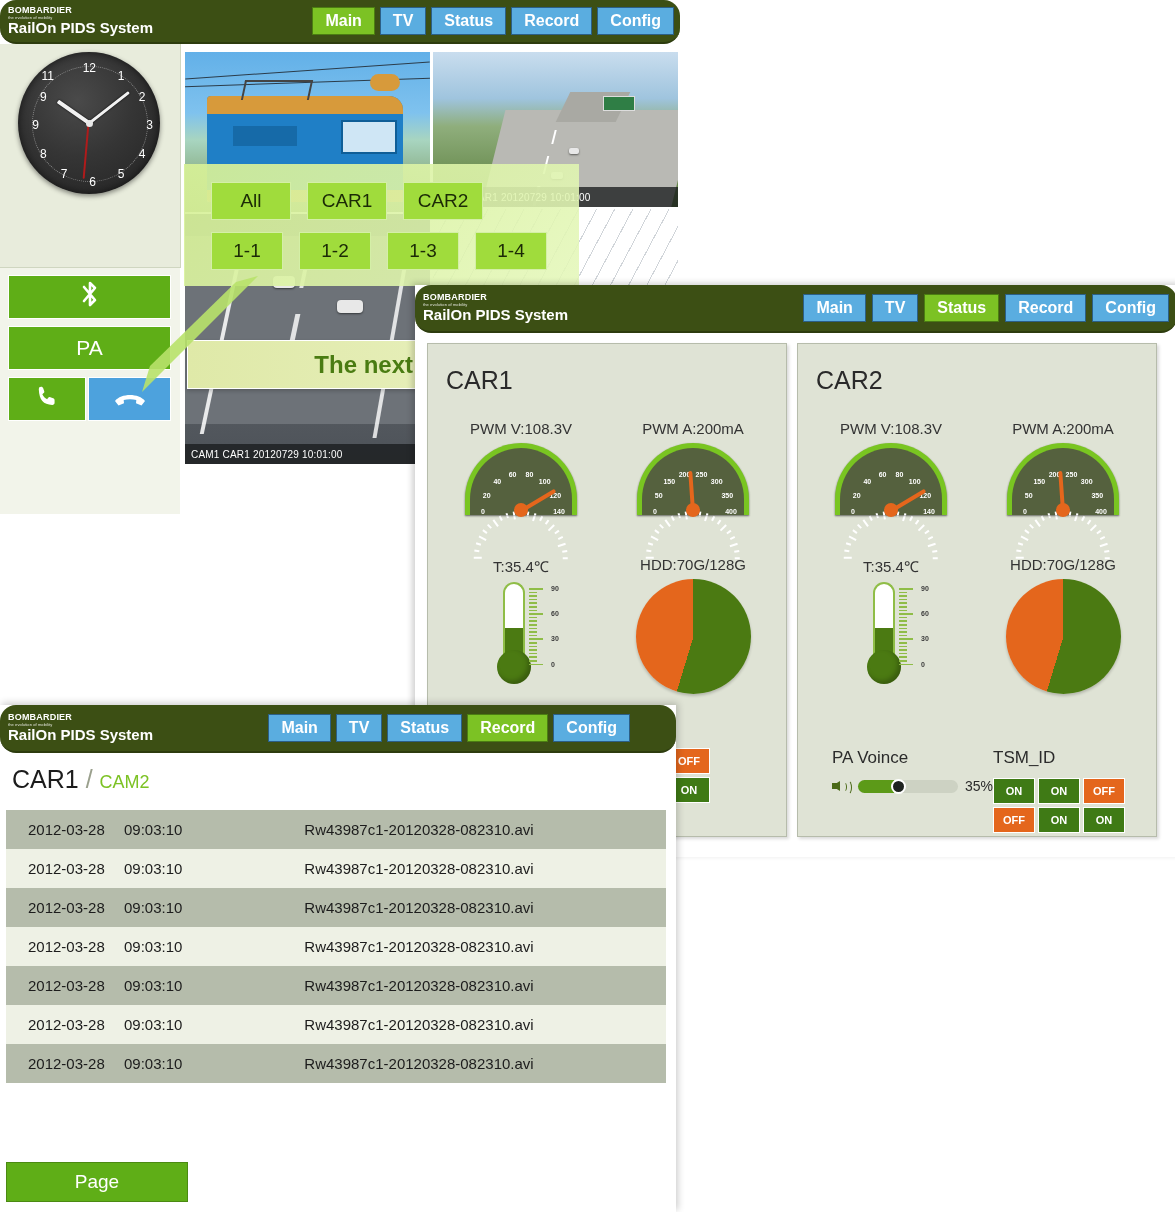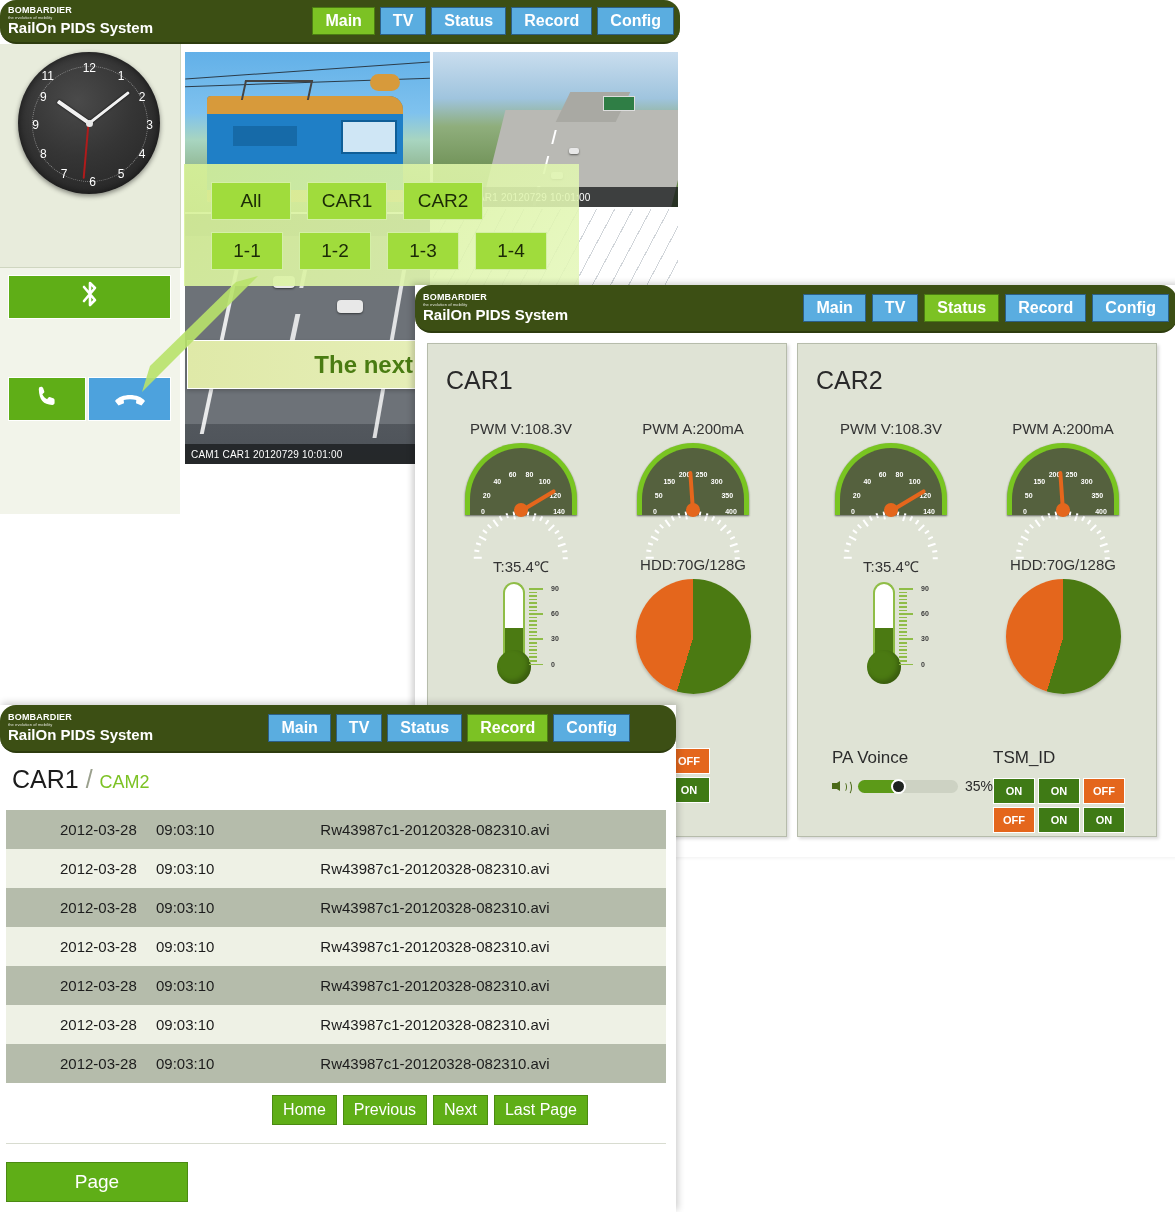--- a/index.html
+++ b/index.html
@@ -195,21 +195,21 @@
   
   #record-window{left:0;top:705px;width:676px;height:507px;background:#ffffff;
      box-shadow:2px -2px 7px rgba(0,0,0,.20);}
   #record-window .hdr{height:48px;width:676px;}
   #record-window .tabs{gap:5px;padding-right:46px;}
   .rec-body{position:absolute;left:0;top:48px;width:676px;height:459px;background:#ffffff;}
   .rec-title{position:absolute;left:12px;top:12px;font-size:25px;color:#1c1c1c;}
   .rec-title .cam{font-size:18px;color:#7cc224;}
   .rec-title .sep{color:#9aa08d;}
   .rec-table{position:absolute;left:6px;top:57px;width:660px;}
-  .rec-row{display:flex;align-items:center;height:39px;font-size:15px;color:#1c1c1c;padding-left:32px;}
+  .rec-row{display:flex;align-items:center;height:39px;font-size:15px;color:#1c1c1c;}
   .rec-row.odd{background:#b5bcab;}
   .rec-row.even{background:#eef1e5;}
   .rec-row .c-date{width:118px;padding-left:22px;box-sizing:border-box;}
   .rec-row .c-time{width:100px;}
   .rec-row .c-file{flex:1;text-align:center;padding-right:52px;box-sizing:border-box;}
   .pager{position:absolute;left:6px;top:330px;width:660px;height:60px;border-bottom:1px solid #d8dcd0;}
   .pager-inner{position:absolute;right:78px;top:12px;display:flex;gap:6px;}
   .pbtn{background:#5fae17;color:#ffffff;font-size:16px;padding:5px 10px;cursor:pointer;border:1px solid #4b8a12;white-space:nowrap;}
   #btn-back{position:absolute;left:6px;top:409px;width:182px;height:40px;background:#5fae17;color:#ffffff;
      display:flex;align-items:center;justify-content:center;font-size:19px;cursor:pointer;border:1px solid #4b8a12;box-sizing:border-box;}
@@ -257,20 +257,23 @@
         </div>
     </div>
 
     <div class="ctrl-col">
       <div class="gbtn" id="btn-bluetooth">
         <span>
           <svg width="22" height="30" viewBox="0 0 22 30" aria-hidden="true">
             <path d="M5 8 L16 21 L11 26 L11 4 L16 9 L5 22" fill="none" stroke="#ffffff" stroke-width="2.6" stroke-linejoin="round" stroke-linecap="round"></path>
           </svg>
         </span>
+      </div>
+      <div class="gbtn" id="btn-pa">
+        <span>PA</span>
       </div>
       <div class="gbtn" id="btn-call">
         <span>
           <svg width="26" height="26" viewBox="0 0 24 24" aria-hidden="true">
             <path d="M6.6 2.5c.9 0 1.5.5 1.8 1.3l1 2.6c.3.8.1 1.5-.5 2l-1.2 1c.9 2 2.4 3.6 4.4 4.6l1-1.3c.5-.6 1.3-.8 2-.5l2.6 1c.8.3 1.3 1 1.3 1.8v2.3c0 1.2-1 2.2-2.2 2.1C8.6 19 4.9 15.3 4.4 4.7A2.1 2.1 0 0 1 6.5 2.5z" fill="#ffffff"></path>
           </svg>
         </span>
       </div>
       <div class="gbtn" id="btn-hangup">
         <span>
@@ -727,24 +730,16 @@
           <div class="c-time">09:03:10</div>
           <div class="c-file">Rw43987c1-20120328-082310.avi</div>
         </div>
         <div class="rec-row odd">
           <div class="c-date">2012-03-28</div>
           <div class="c-time">09:03:10</div>
           <div class="c-file">Rw43987c1-20120328-082310.avi</div>
         </div>
       </div>
 
-    <div class="pager">
-      <div class="pager-inner">
-        <div class="pbtn">Home</div>
-        <div class="pbtn">Previous</div>
-        <div class="pbtn">Next</div>
-        <div class="pbtn">Last Page</div>
-      </div>
-    </div>
 
     <div id="btn-back">Page</div>
   </div>
 </div>
 
 </body></html>

